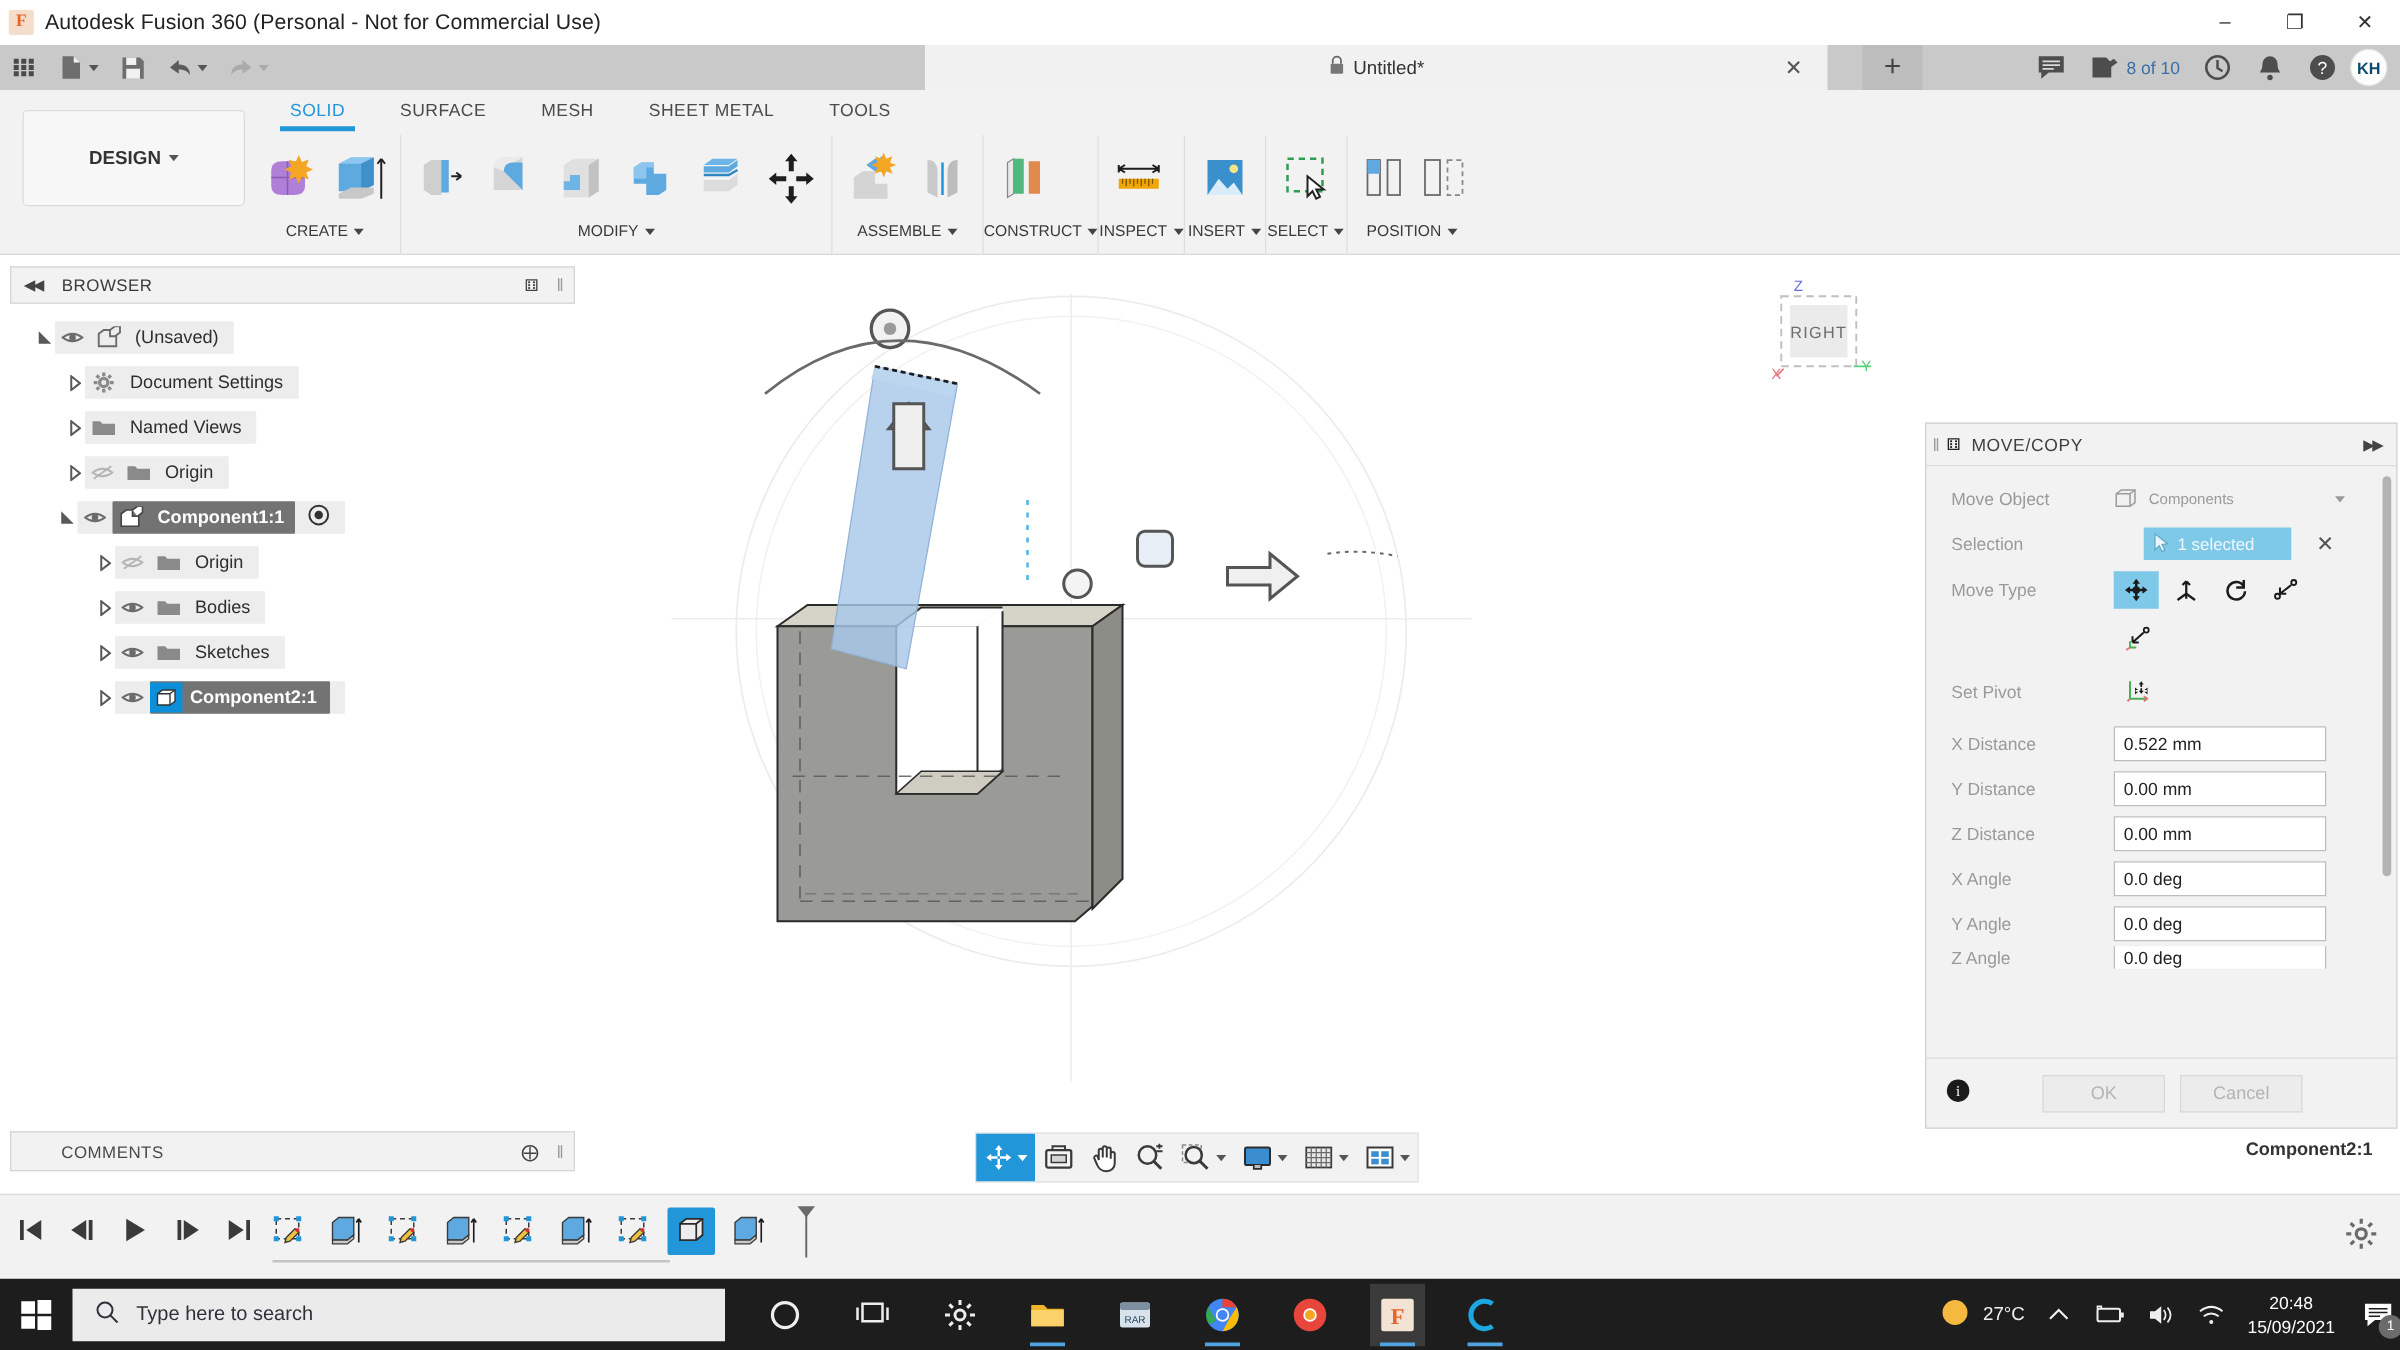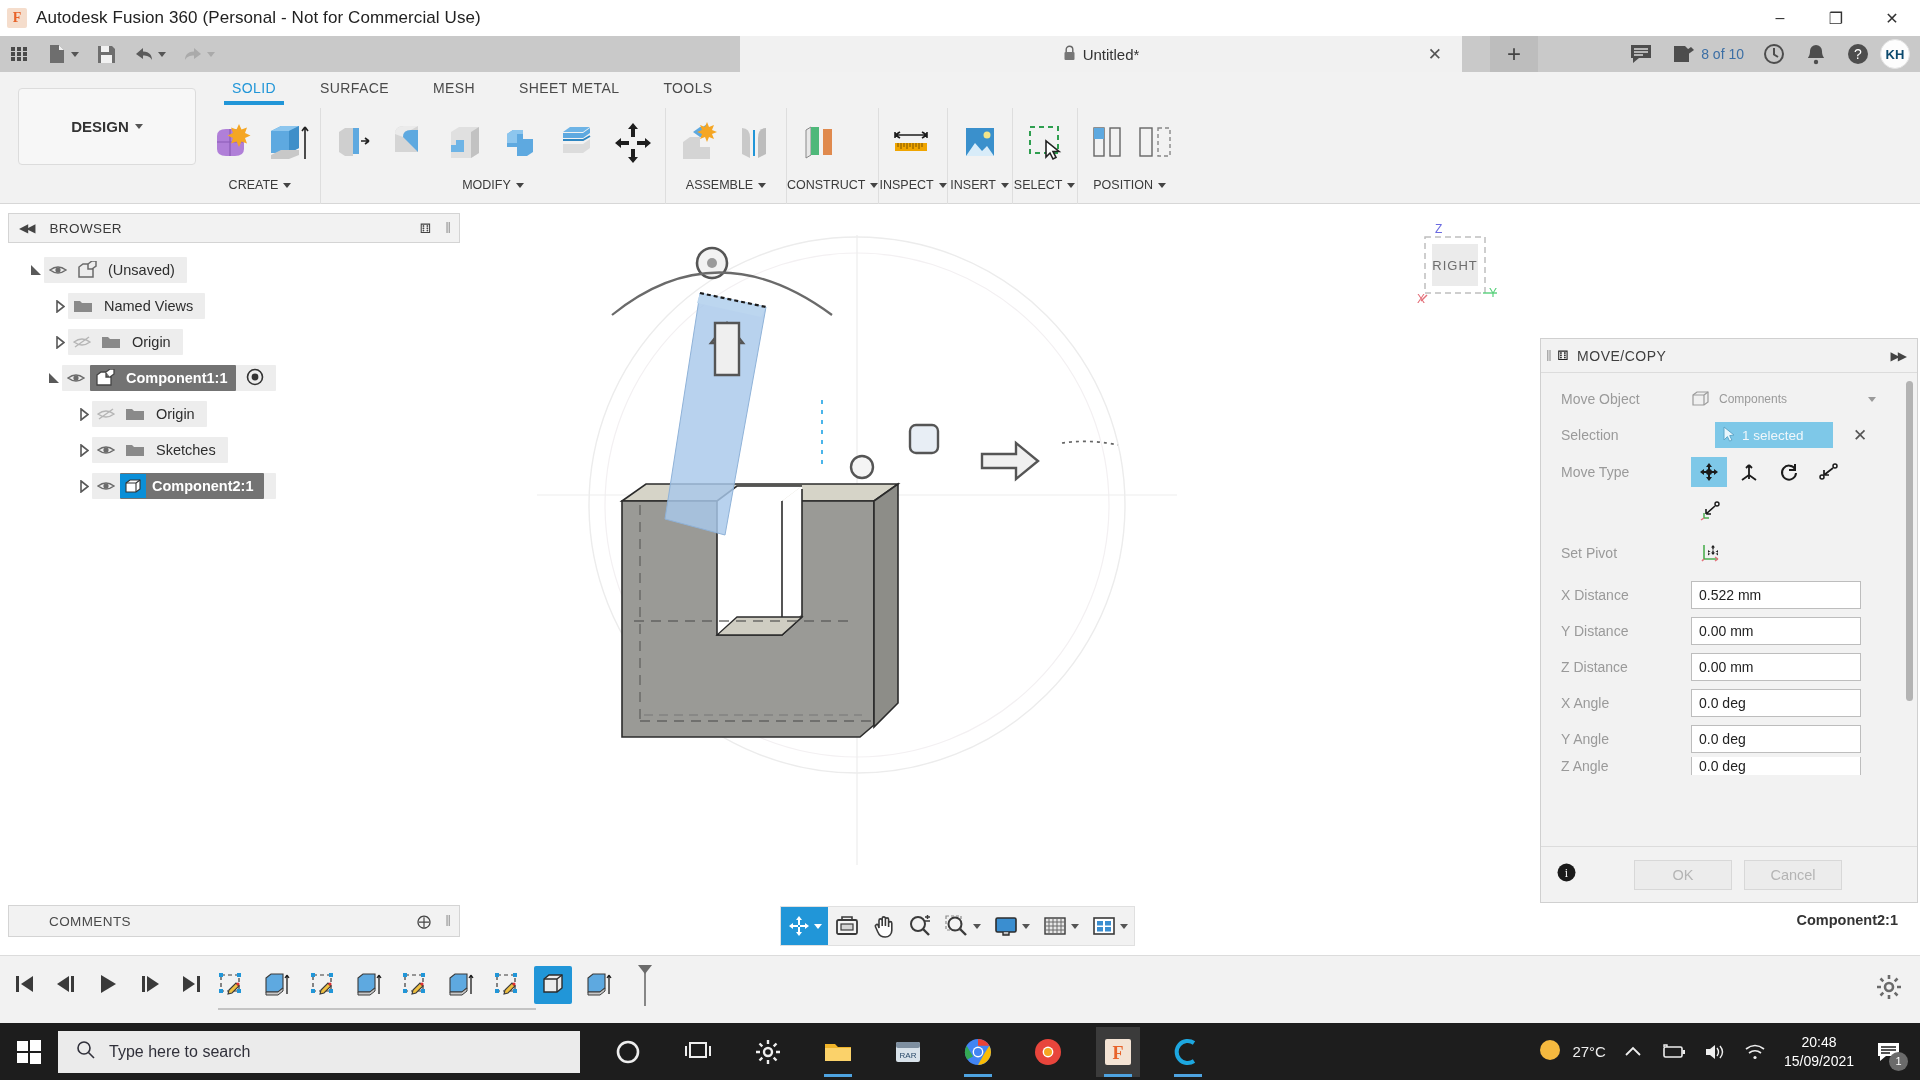--- a/index.html
+++ b/index.html
@@ -222,21 +222,21 @@
     width: 522px; height: 42px; background: #ebebeb; display: flex; align-items: center;
     gap: 14px; padding-left: 18px;
   }
   .searchbox .ph { font-size: 16px; color: #30303a; }
   .tbicons { display: flex; align-items: center; margin-left: 26px; gap: 26px; }
   .tbapp { width: 44px; height: 50px; display:flex; align-items:center; justify-content:center; position:relative;}
   .tbapp.run::after {
     content:''; position:absolute; bottom: 0px; left: 8px; right: 8px; height: 3px; background:#4ea3e0;
   }
   .tbapp.active { background: #3b3b3b; }
-  .tray { position: absolute; right: 0; display: flex; align-items: center; gap: 18px; padding-right: 14px; }
+  .tray { position: absolute; right: 0; display: flex; align-items: center; gap: 18px; }
   .tray .t { color: #eee; font-size: 15px; display: flex; align-items:center; gap:10px;}
   .clock { color: #fff; font-size: 14px; line-height: 19px; text-align: center; }
   .notif { width: 34px; height: 34px; display:flex; align-items:center; justify-content:center; position:relative;}
   .nbadge {
     position: absolute; right: -2px; bottom: -2px; width: 19px; height: 19px; border-radius: 50%;
     background: #6b6b6b; color: #fff; font-size: 11px; display:flex; align-items:center; justify-content:center;
   }
 </style>
 </head>
 <body>
@@ -587,20 +587,38 @@
         <span class="fol">
           <svg width="20" height="18" viewBox="0 0 20 18">
               <path d="M2 6 l4-3 h5 v5 h5 v8 H2Z" fill="none" stroke="#6b6b6b" stroke-width="1.5"></path>
               <path d="M11 3 l4-3 h4 v5 l-4 3" fill="none" stroke="#6b6b6b" stroke-width="1.5"></path>
             </svg>
         </span>
         <span class="tlabel">(Unsaved)</span>
       </span>
     </div>
 
+    <div class="trow" style="padding-left:44px">
+      <span class="arrow-closed">
+        <svg width="9" height="13" viewBox="0 0 9 13">
+            <path d="M1 1 L8 6.5 L1 12Z" fill="none" stroke="#595959" stroke-width="1.6"></path>
+          </svg>
+      </span>
+      <span class="tw">
+        <span class="fol">
+          <svg width="18" height="18" viewBox="0 0 18 18">
+              <circle cx="9" cy="9" r="3.3" fill="none" stroke="#8a8a8a" stroke-width="2.6"></circle>
+              <g stroke="#8a8a8a" stroke-width="2.6">
+                <path d="M9 1v3M9 14v3M1 9h3M14 9h3M3.3 3.3l2 2M12.7 12.7l2 2M14.7 3.3l-2 2M5.3 12.7l-2 2"></path>
+              </g>
+            </svg>
+        </span>
+        <span class="tlabel">Document Settings</span>
+      </span>
+    </div>
 
     <div class="trow" style="padding-left:44px">
       <span class="arrow-closed">
         <svg width="9" height="13" viewBox="0 0 9 13">
             <path d="M1 1 L8 6.5 L1 12Z" fill="none" stroke="#595959" stroke-width="1.6"></path>
           </svg>
       </span>
       <span class="tw">
         <span class="fol">
           <svg width="20" height="16" viewBox="0 0 20 16">
@@ -679,20 +697,41 @@
         </span>
         <span class="fol">
           <svg width="20" height="16" viewBox="0 0 20 16">
               <path d="M1 3 h6 l2 2 h10 v9 H1Z" fill="#8a8a8a"></path>
             </svg>
         </span>
         <span class="tlabel">Origin</span>
       </span>
     </div>
 
+    <div class="trow" style="padding-left:68px">
+      <span class="arrow-closed">
+        <svg width="9" height="13" viewBox="0 0 9 13">
+            <path d="M1 1 L8 6.5 L1 12Z" fill="none" stroke="#595959" stroke-width="1.6"></path>
+          </svg>
+      </span>
+      <span class="tw">
+        <span class="eye">
+          <svg width="18" height="12" viewBox="0 0 18 12">
+              <path d="M1 6 Q9 0 17 6 Q9 12 1 6Z" fill="none" stroke="#6b6b6b" stroke-width="1.5"></path>
+              <circle cx="9" cy="6" r="2.6" fill="#6b6b6b"></circle>
+            </svg>
+        </span>
+        <span class="fol">
+          <svg width="20" height="16" viewBox="0 0 20 16">
+              <path d="M1 3 h6 l2 2 h10 v9 H1Z" fill="#8a8a8a"></path>
+            </svg>
+        </span>
+        <span class="tlabel">Bodies</span>
+      </span>
+    </div>
 
     <div class="trow" style="padding-left:68px">
       <span class="arrow-closed">
         <svg width="9" height="13" viewBox="0 0 9 13">
             <path d="M1 1 L8 6.5 L1 12Z" fill="none" stroke="#595959" stroke-width="1.6"></path>
           </svg>
       </span>
       <span class="tw">
         <span class="eye">
           <svg width="18" height="12" viewBox="0 0 18 12">

